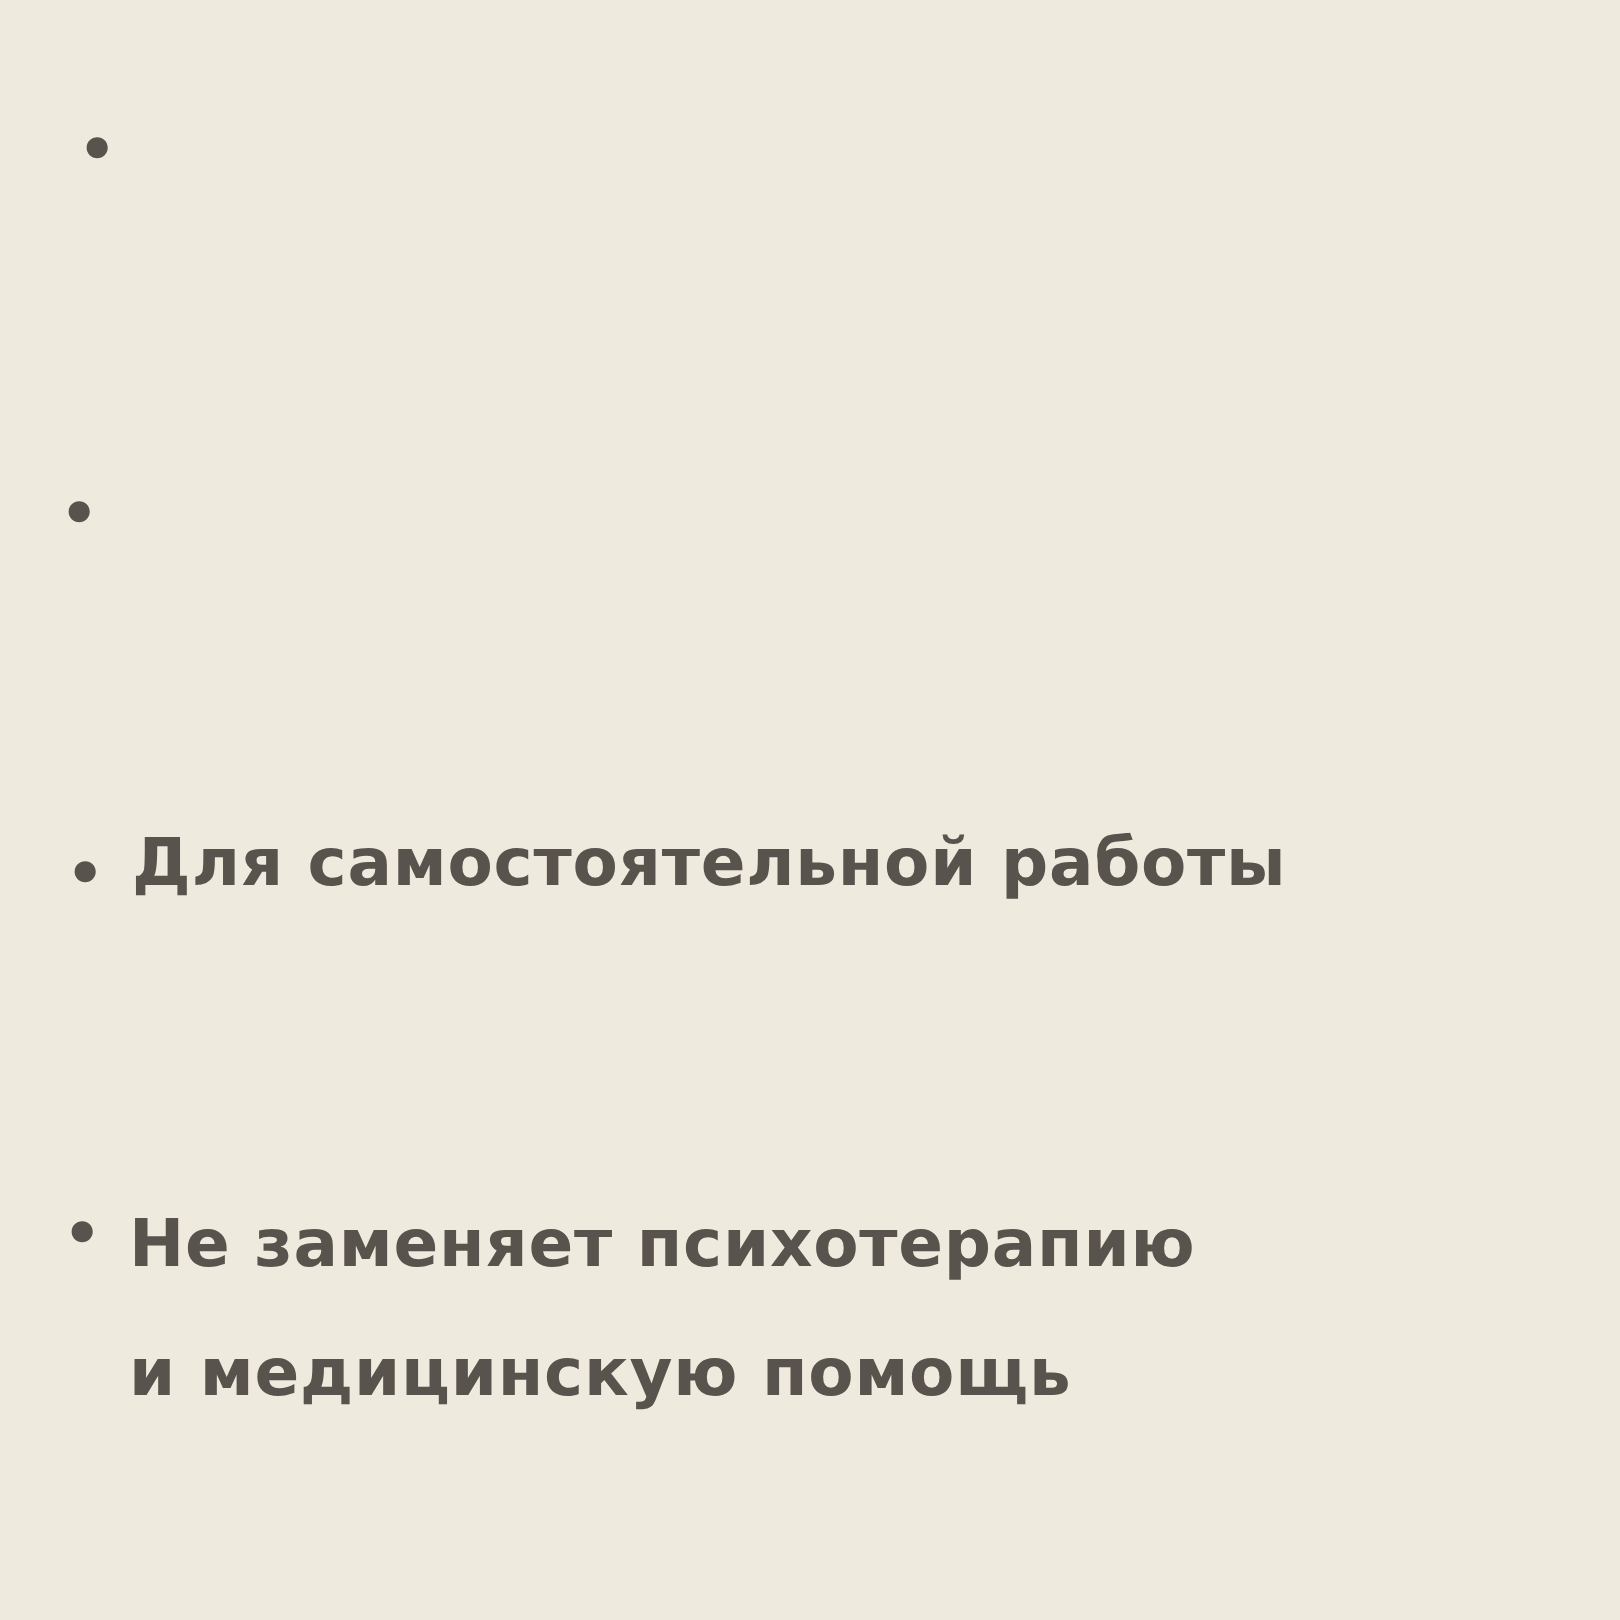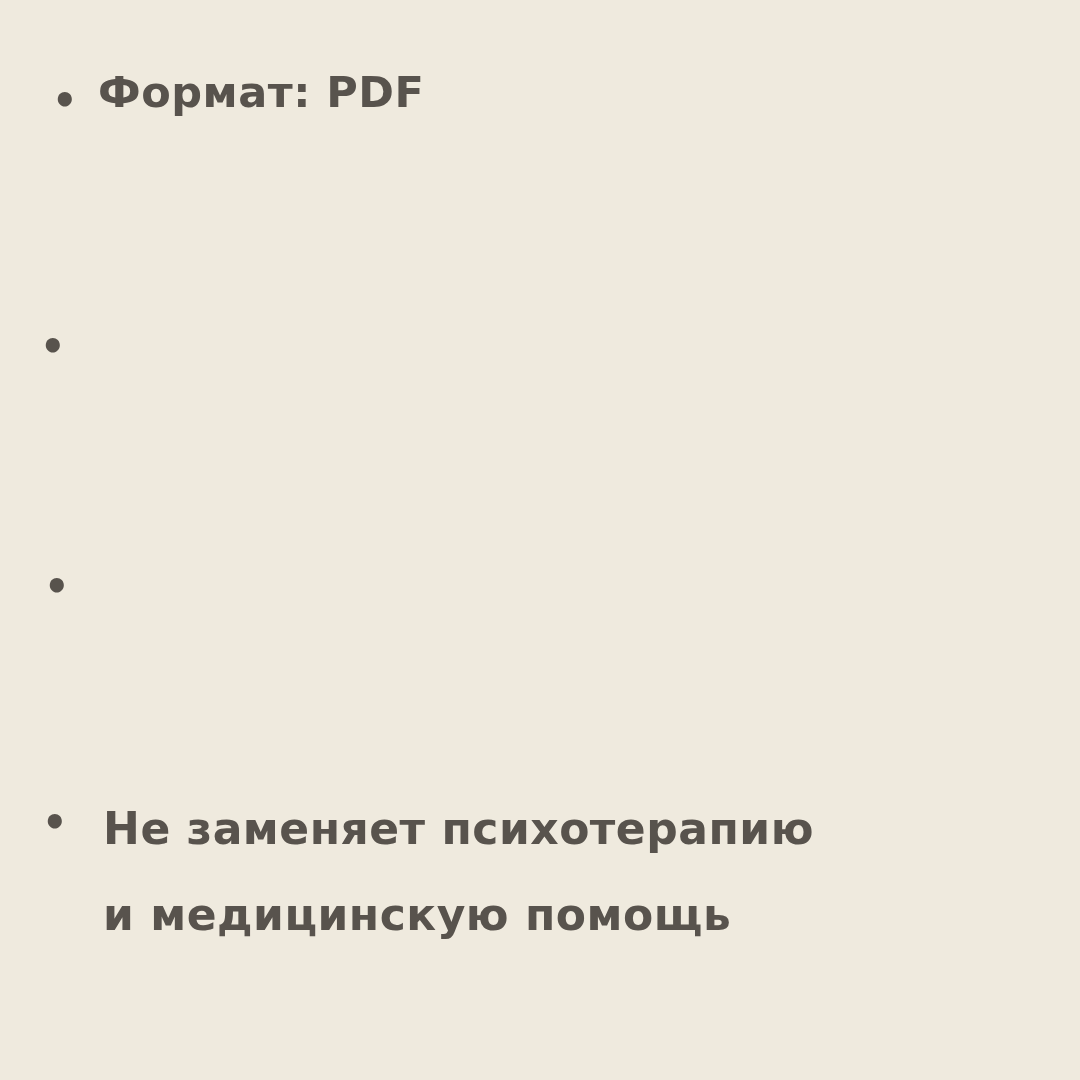--- a/index.html
+++ b/index.html
@@ -59,39 +59,39 @@
   .item-1 { margin-left: 0px; margin-top: 185px; }
   .item-1 .bullet-dot { font-size: 40px; padding-top: 18px; margin-right: 18px; }
   .item-1 .bullet-text { font-size: 44px; }
 
   .item-2 { margin-left: 4px; margin-top: 182px; }
   .item-2 .bullet-dot { font-size: 40px; padding-top: 18px; margin-right: 18px; }
   .item-2 .bullet-text { font-size: 44px; }
 
   .item-3 { margin-left: 2px; margin-top: 180px; }
   .item-3 .bullet-dot { font-size: 40px; padding-top: 16px; margin-right: 18px; }
-  .item-3 .bullet-text { font-size: 44px; line-height: 1.95; margin-left: 17px; }
+  .item-3 .bullet-text { font-size: 44px; line-height: 1.95; }
 </style>
 </head>
 <body style="background: rgb(239, 234, 222);">
 
 <div class="slide">
   <ul class="bullet-list">
 
     <li class="bullet-item item-0">
       <span class="bullet-dot">•</span>
-      <span class="bullet-text">Формат: PDF</span>
     </li>
 
     <li class="bullet-item item-1">
       <span class="bullet-dot">•</span>
     </li>
 
     <li class="bullet-item item-2">
       <span class="bullet-dot">•</span>
+      <span class="bullet-text">Для самостоятельной работы</span>
     </li>
 
     <li class="bullet-item item-3">
       <span class="bullet-dot">•</span>
       <span class="bullet-text">Не заменяет психотерапию
 и медицинскую помощь</span>
     </li>
 
   </ul>
 </div>

